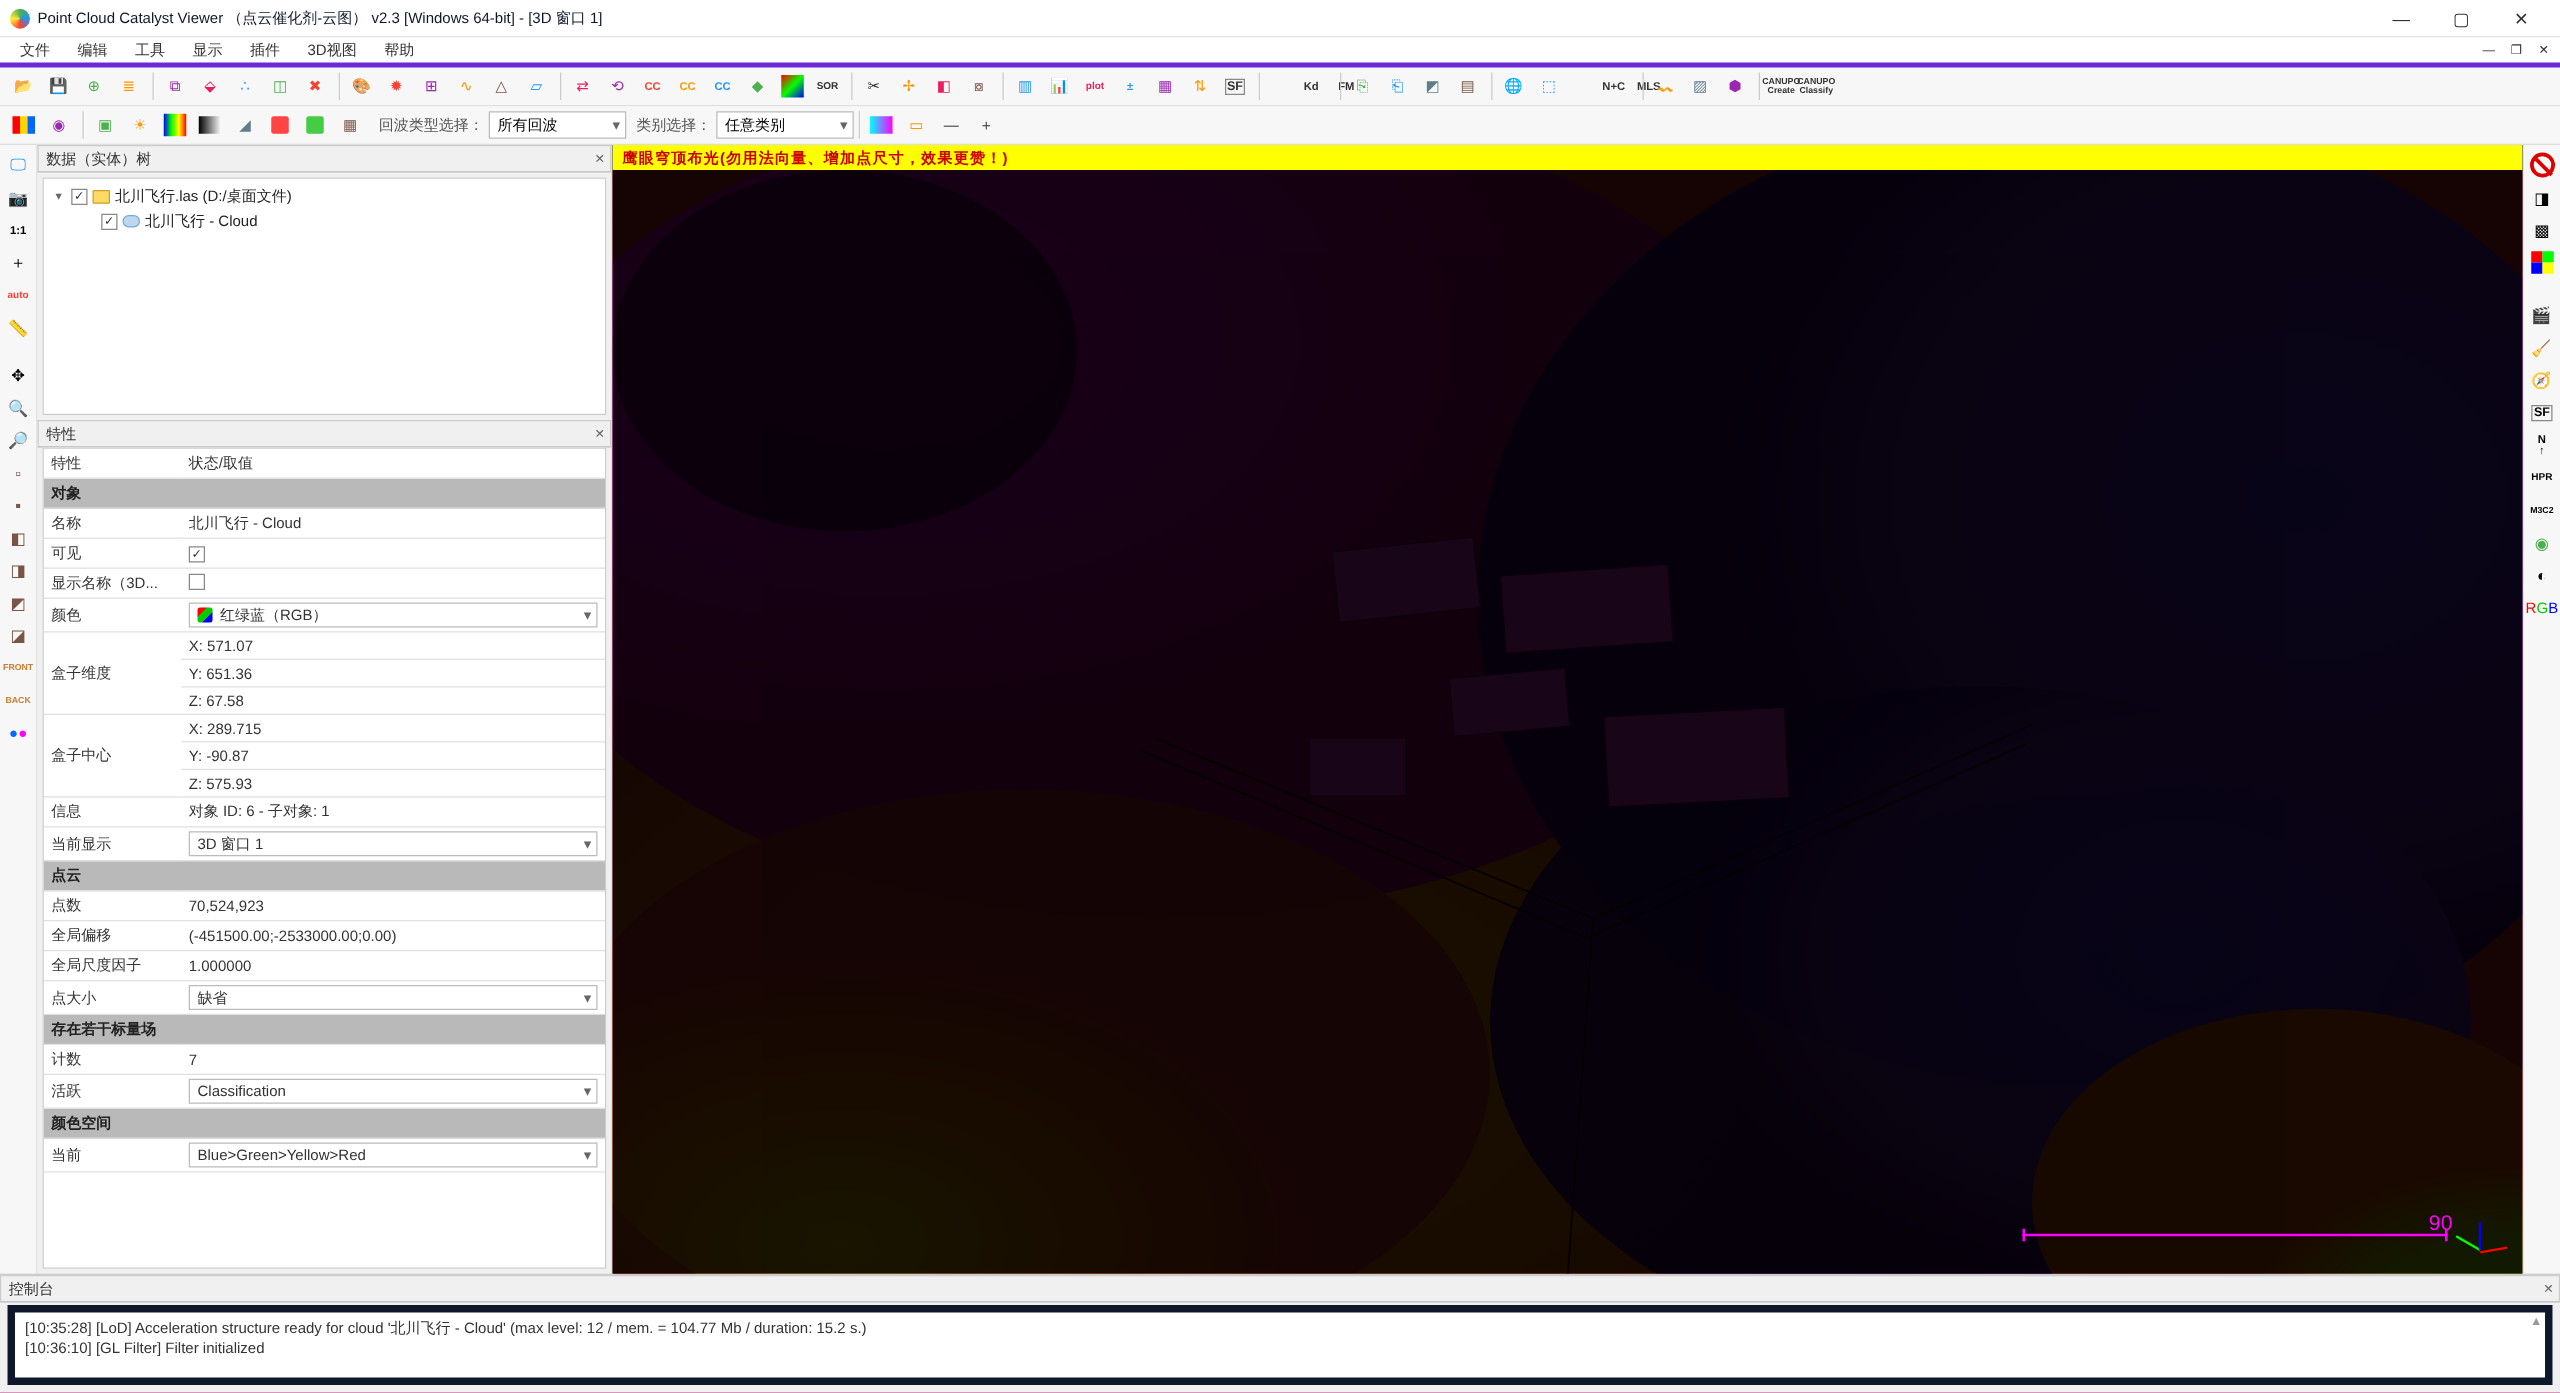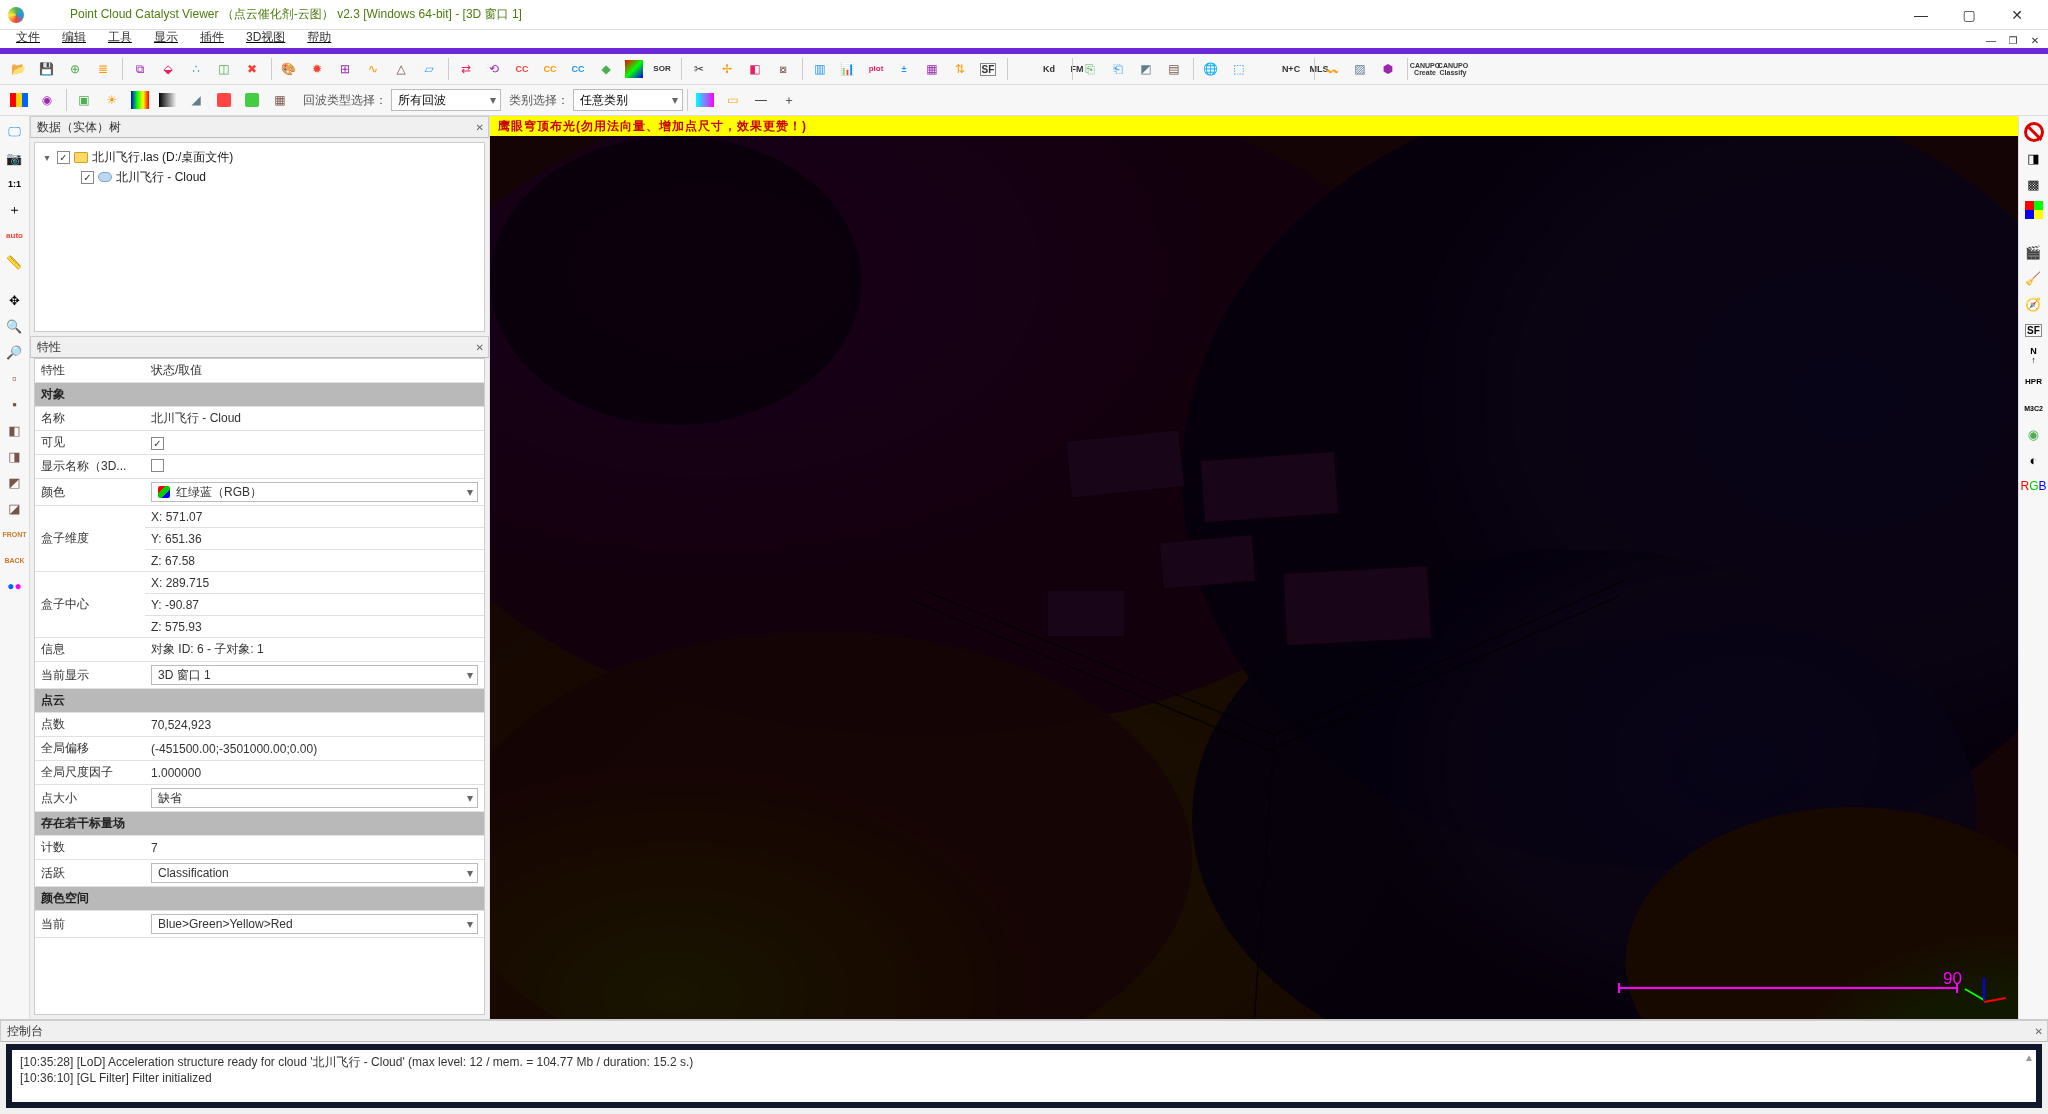--- a/index.html
+++ b/index.html
@@ -1,22 +1,22 @@
 <!DOCTYPE html>
 <html><head>
 <meta charset="utf-8">
 <style>
 * { box-sizing: border-box; margin: 0; padding: 0; font-family: "Microsoft YaHei", "Segoe UI", sans-serif; font-size: 12px; }
 body { background: #f0f0f0; width: 2048px; height: 1114px; overflow: hidden; display: flex; flex-direction: column; }
 .titlebar { height: 30px; background: #fff; display: flex; align-items: center; padding: 0 8px; border-bottom: 1px solid #ddd; }
 .titlebar .app-icon { width: 16px; height: 16px; border-radius: 50%; background: conic-gradient(#4caf50, #2196f3, #f44336, #ffeb3b, #4caf50); margin-right: 6px; }
-.titlebar .title { flex: 1; color: #4d7c0f; margin-left: 40px; }
+.titlebar .title { flex: 1; color: #0f172a; }
 .titlebar .win-btns { display: flex; gap: 2px; }
 .titlebar .win-btn { width: 46px; height: 26px; display: flex; align-items: center; justify-content: center; font-size: 14px; color: #333; }
-.menubar { height: 24px; background: #fff; display: flex; align-items: flex-end; padding: 0 6px; gap: 2px; border-bottom: 6px solid #6d28d9; position: relative; text-decoration: underline; }
+.menubar { height: 24px; background: #fff; display: flex; align-items: center; padding: 0 6px; gap: 2px; border-bottom: 4px solid #6d28d9; position: relative; }
 .menubar .menu-item { padding: 2px 10px; color: #333; cursor: pointer; }
 .menubar .mdi-ctrls { position: absolute; right: 4px; display: flex; gap: 4px; }
 .menubar .mdi-ctrls span { width: 18px; height: 16px; display: flex; align-items: center; justify-content: center; font-size: 10px; color: #333; border: 1px solid transparent; }
 .toolbar-row { background: #f7f7f7; display: flex; align-items: center; padding: 2px 6px; border-bottom: 1px solid #ddd; min-height: 30px; }
 .toolbar-row .tb-btn { width: 26px; height: 26px; display: flex; align-items: center; justify-content: center; margin-right: 2px; border-radius: 2px; font-size: 14px; color: #333; }
 .tb-sep { width: 1px; height: 22px; background: #ccc; margin: 0 4px; }
 .tb-label { color: #555; margin: 0 4px 0 8px; }
 .tb-select { height: 22px; border: 1px solid #bbb; background: #fff; padding: 0 18px 0 6px; font-size: 12px; position: relative; min-width: 110px; display: inline-flex; align-items: center; }
 .tb-select::after { content: "▾"; position: absolute; right: 4px; color: #666; }
 .content { flex: 1; display: flex; overflow: hidden; }
@@ -440,21 +440,21 @@
             </tr>
         <tr class="section">
               <td colspan="2">点云</td>
             </tr>
         <tr>
               <td>点数</td>
               <td>70,524,923</td>
             </tr>
         <tr>
               <td>全局偏移</td>
-              <td>(-451500.00;-3501000.00;0.00)</td>
+              <td>(-451500.00;-2533000.00;0.00)</td>
             </tr>
         <tr>
               <td>全局尺度因子</td>
               <td>1.000000</td>
             </tr>
         <tr>
               <td>点大小</td>
               <td>
                 <div class="inline-select">
                   <span>缺省</span>

